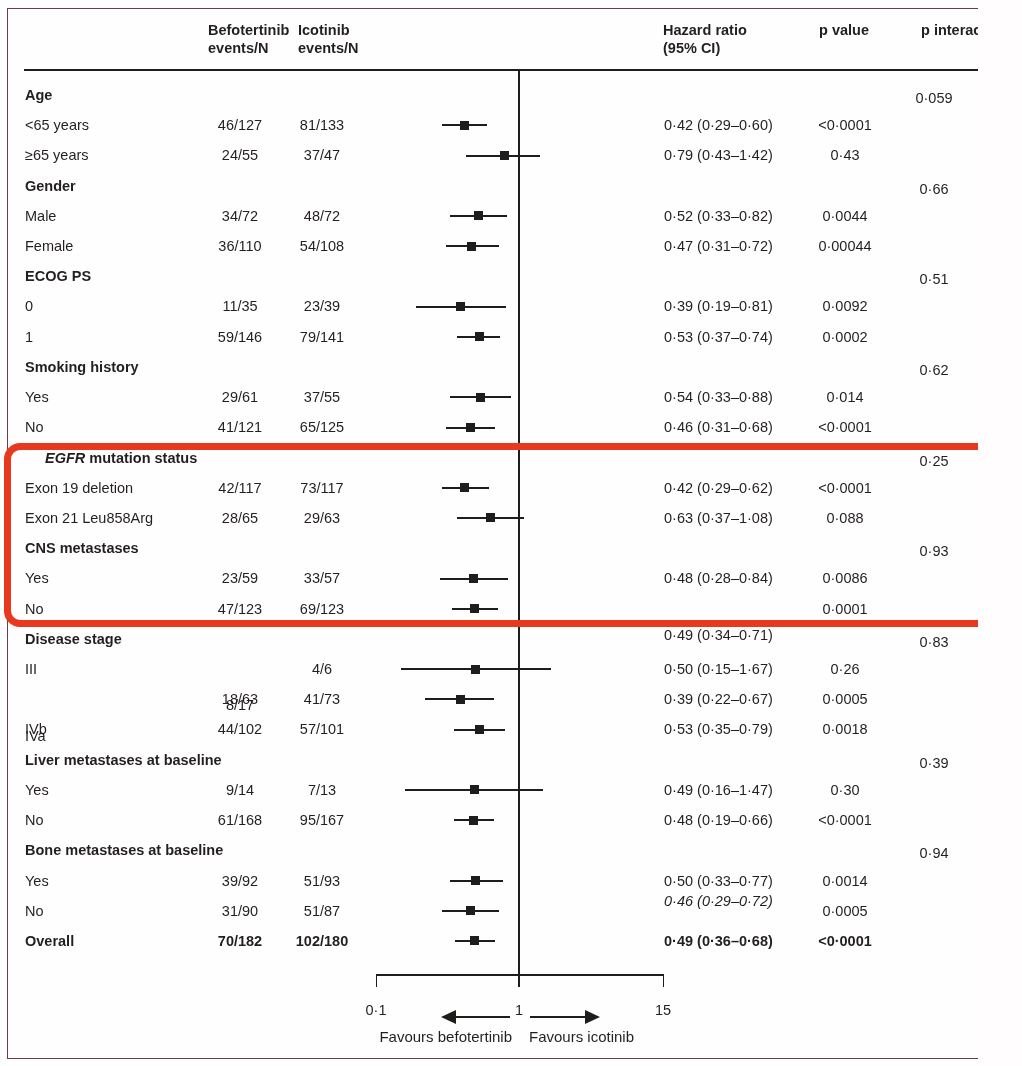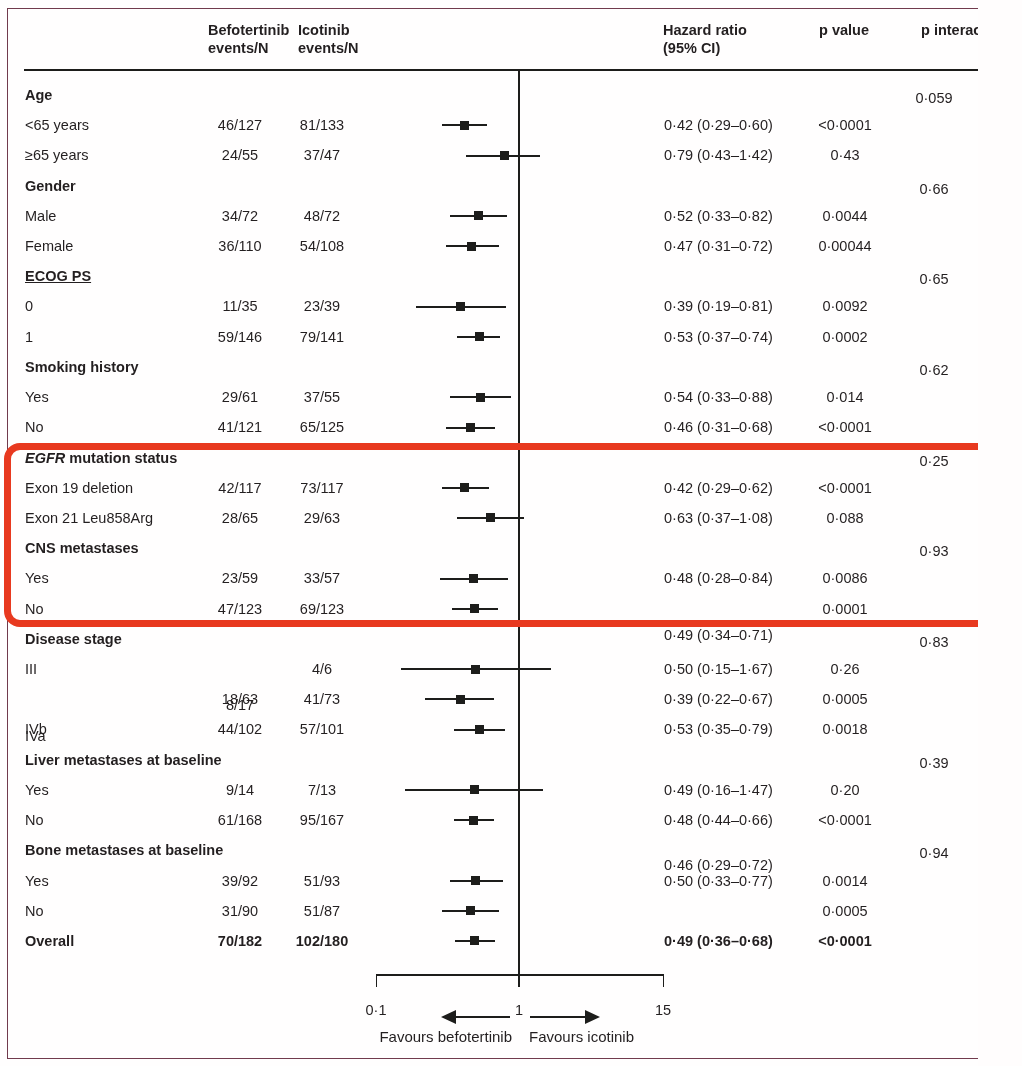--- a/index.html
+++ b/index.html
@@ -21,21 +21,21 @@
   .row-label{position:absolute;left:25px;}
   .cell-befo{position:absolute;left:195px;width:90px;text-align:center;}
   .cell-ico{position:absolute;left:277px;width:90px;text-align:center;}
   .cell-hr{position:absolute;left:664px;}
   .cell-p{position:absolute;left:795px;width:100px;text-align:center;}
   .cell-pint{position:absolute;left:894px;width:80px;text-align:center;}
   #highlight-box{left:4px;top:443px;width:1003px;height:184px;border:7px solid #e8391f;border-radius:16px;box-sizing:border-box;background:transparent;z-index:5;}
   .arrow-line{height:2px;background:#1d1d1b;}
   .arrow-head-left{width:0;height:0;border-top:7px solid transparent;border-bottom:7px solid transparent;border-right:15px solid #1d1d1b;}
   .arrow-head-right{width:0;height:0;border-top:7px solid transparent;border-bottom:7px solid transparent;border-left:15px solid #1d1d1b;}
-  i{}
+  i{margin-left:20px;}
 </style>
 </head>
 <body>
 
 <div id="root">
 
   <div id="frame" class="abs"></div>
 
   <div class="abs txt b" style="left:208px;top:21px;">Befotertinib</div>
   <div class="abs txt b" style="left:208px;top:39px;">events/N</div>
@@ -75,22 +75,22 @@
       <div class="txt cell-p" style="top: 207px;">0·0044</div>
       <div class="ci-line" style="left: 450px; top: 215px; width: 57px;"></div>
       <div class="marker" style="left: 474px; top: 211px;"></div>
       <div class="txt row-label" style="left: 25px; top: 237px;">Female</div>
       <div class="txt cell-befo" style="top: 237px;">36/110</div>
       <div class="txt cell-ico" style="top: 237px;">54/108</div>
       <div class="txt cell-hr" style="top: 237px;">0·47 (0·31–0·72)</div>
       <div class="txt cell-p" style="top: 237px;">0·00044</div>
       <div class="ci-line" style="left: 446px; top: 245px; width: 53px;"></div>
       <div class="marker" style="left: 467px; top: 242px;"></div>
-      <div class="txt row-label b" style="left: 25px; top: 267px; text-decoration: underline;">ECOG PS</div>
-      <div class="txt cell-pint" style="top: 270px;">0·65</div>
+      <div class="txt row-label b" style="left: 25px; top: 267px;">ECOG PS</div>
+      <div class="txt cell-pint" style="top: 270px;">0·51</div>
       <div class="txt row-label" style="left: 25px; top: 297px;">0</div>
       <div class="txt cell-befo" style="top: 297px;">11/35</div>
       <div class="txt cell-ico" style="top: 297px;">23/39</div>
       <div class="txt cell-hr" style="top: 297px;">0·39 (0·19–0·81)</div>
       <div class="txt cell-p" style="top: 297px;">0·0092</div>
       <div class="ci-line" style="left: 416px; top: 306px; width: 90px;"></div>
       <div class="marker" style="left: 456px; top: 302px;"></div>
       <div class="txt row-label" style="left: 25px; top: 328px;">1</div>
       <div class="txt cell-befo" style="top: 328px;">59/146</div>
       <div class="txt cell-ico" style="top: 328px;">79/141</div>
@@ -168,43 +168,43 @@
       <div class="txt cell-hr" style="top: 720px;">0·53 (0·35–0·79)</div>
       <div class="txt cell-p" style="top: 720px;">0·0018</div>
       <div class="ci-line" style="left: 454px; top: 729px; width: 51px;"></div>
       <div class="marker" style="left: 475px; top: 725px;"></div>
       <div class="txt row-label b" style="left: 25px; top: 751px;">Liver metastases at baseline</div>
       <div class="txt cell-pint" style="top: 754px;">0·39</div>
       <div class="txt row-label" style="left: 25px; top: 781px;">Yes</div>
       <div class="txt cell-befo" style="top: 781px;">9/14</div>
       <div class="txt cell-ico" style="top: 781px;">7/13</div>
       <div class="txt cell-hr" style="top: 781px;">0·49 (0·16–1·47)</div>
-      <div class="txt cell-p" style="top: 781px;">0·20</div>
+      <div class="txt cell-p" style="top: 781px;">0·30</div>
       <div class="ci-line" style="left: 405px; top: 789px; width: 138px;"></div>
       <div class="marker" style="left: 470px; top: 785px;"></div>
       <div class="txt row-label" style="left: 25px; top: 811px;">No</div>
       <div class="txt cell-befo" style="top: 811px;">61/168</div>
       <div class="txt cell-ico" style="top: 811px;">95/167</div>
-      <div class="txt cell-hr" style="top: 811px;">0·48 (0·44–0·66)</div>
+      <div class="txt cell-hr" style="top: 811px;">0·48 (0·19–0·66)</div>
       <div class="txt cell-p" style="top: 811px;">&lt;0·0001</div>
       <div class="ci-line" style="left: 454px; top: 819px; width: 40px;"></div>
       <div class="marker" style="left: 469px; top: 816px;"></div>
       <div class="txt row-label b" style="left: 25px; top: 841px;">Bone metastases at baseline</div>
       <div class="txt cell-pint" style="top: 844px;">0·94</div>
       <div class="txt row-label" style="left: 25px; top: 872px;">Yes</div>
       <div class="txt cell-befo" style="top: 872px;">39/92</div>
       <div class="txt cell-ico" style="top: 872px;">51/93</div>
       <div class="txt cell-hr" style="top: 872px;">0·50 (0·33–0·77)</div>
       <div class="txt cell-p" style="top: 872px;">0·0014</div>
       <div class="ci-line" style="left: 450px; top: 880px; width: 53px;"></div>
       <div class="marker" style="left: 471px; top: 876px;"></div>
       <div class="txt row-label" style="left: 25px; top: 902px;">No</div>
       <div class="txt cell-befo" style="top: 902px;">31/90</div>
       <div class="txt cell-ico" style="top: 902px;">51/87</div>
-      <div class="txt cell-hr" style="top: 856px;">0·46 (0·29–0·72)</div>
+      <div class="txt cell-hr" style="top: 892px; font-style: italic;">0·46 (0·29–0·72)</div>
       <div class="txt cell-p" style="top: 902px;">0·0005</div>
       <div class="ci-line" style="left: 442px; top: 910px; width: 57px;"></div>
       <div class="marker" style="left: 466px; top: 906px;"></div>
       <div class="txt row-label b" style="left: 25px; top: 932px;">Overall</div>
       <div class="txt cell-befo b" style="top: 932px;">70/182</div>
       <div class="txt cell-ico b" style="top: 932px;">102/180</div>
       <div class="txt cell-hr b" style="top: 932px;">0·49 (0·36–0·68)</div>
       <div class="txt cell-p b" style="top: 932px;">&lt;0·0001</div>
       <div class="ci-line" style="left: 455px; top: 940px; width: 40px;"></div>
       <div class="marker" style="left: 470px; top: 936px;"></div>

